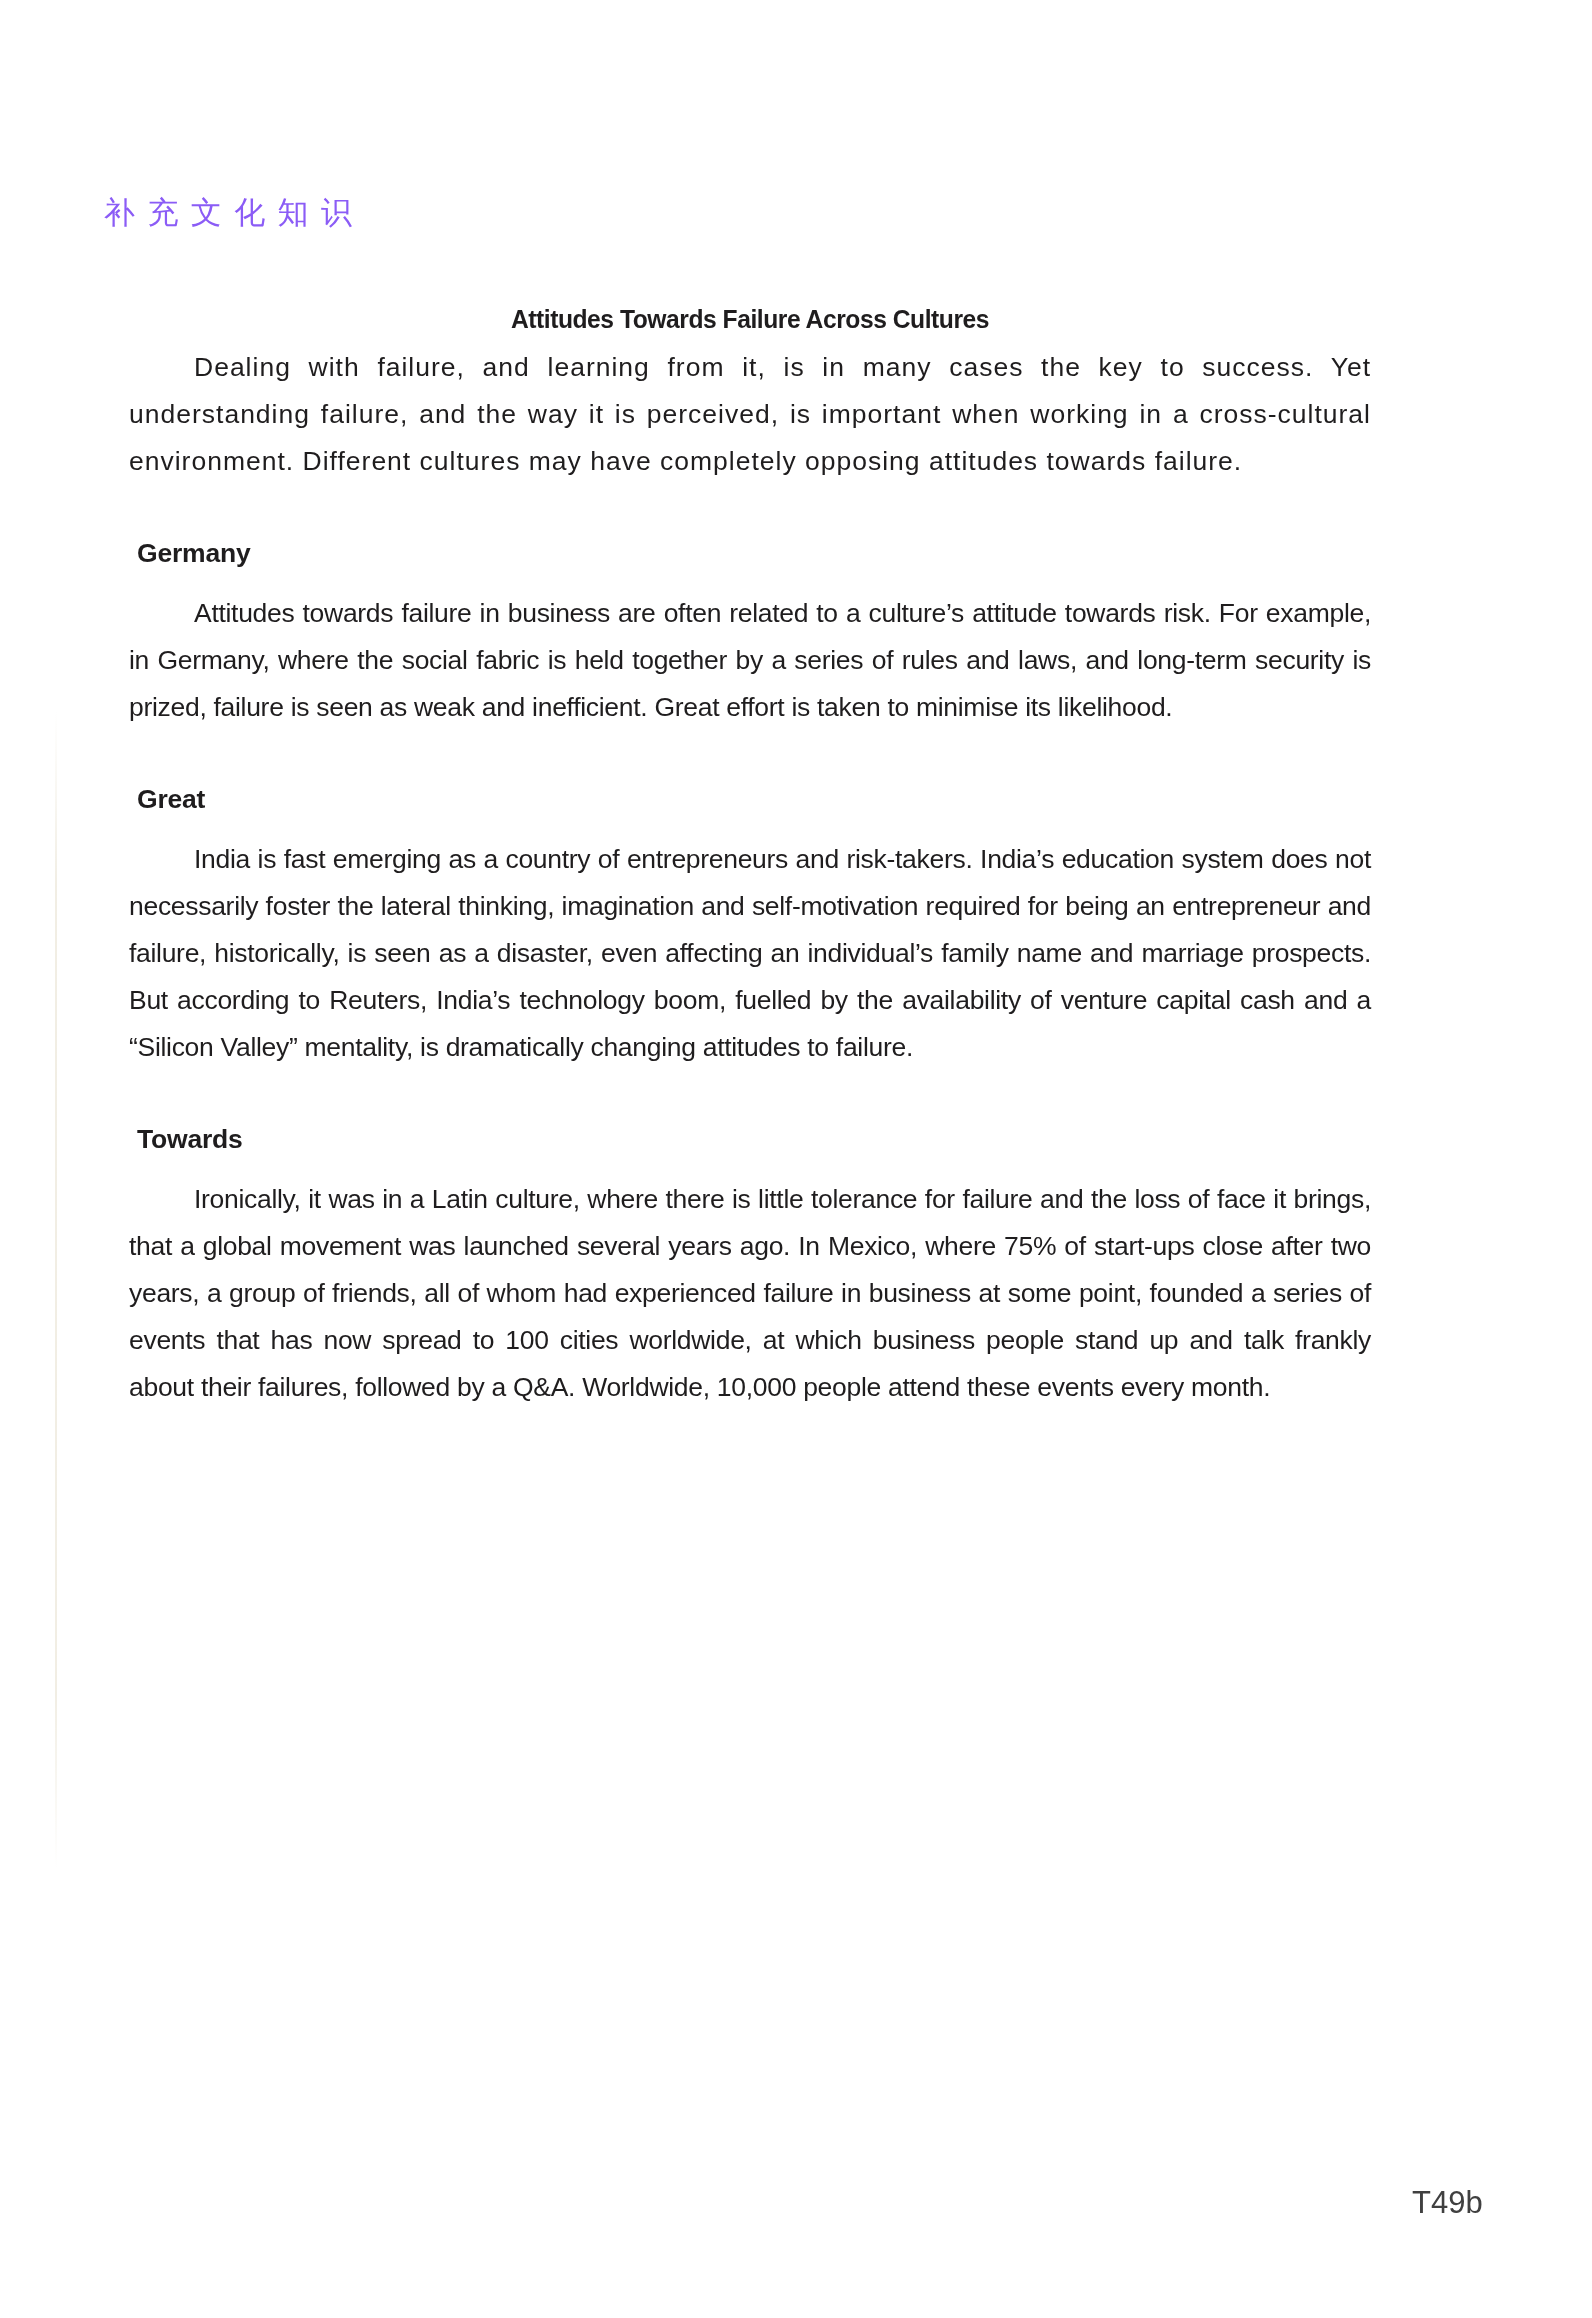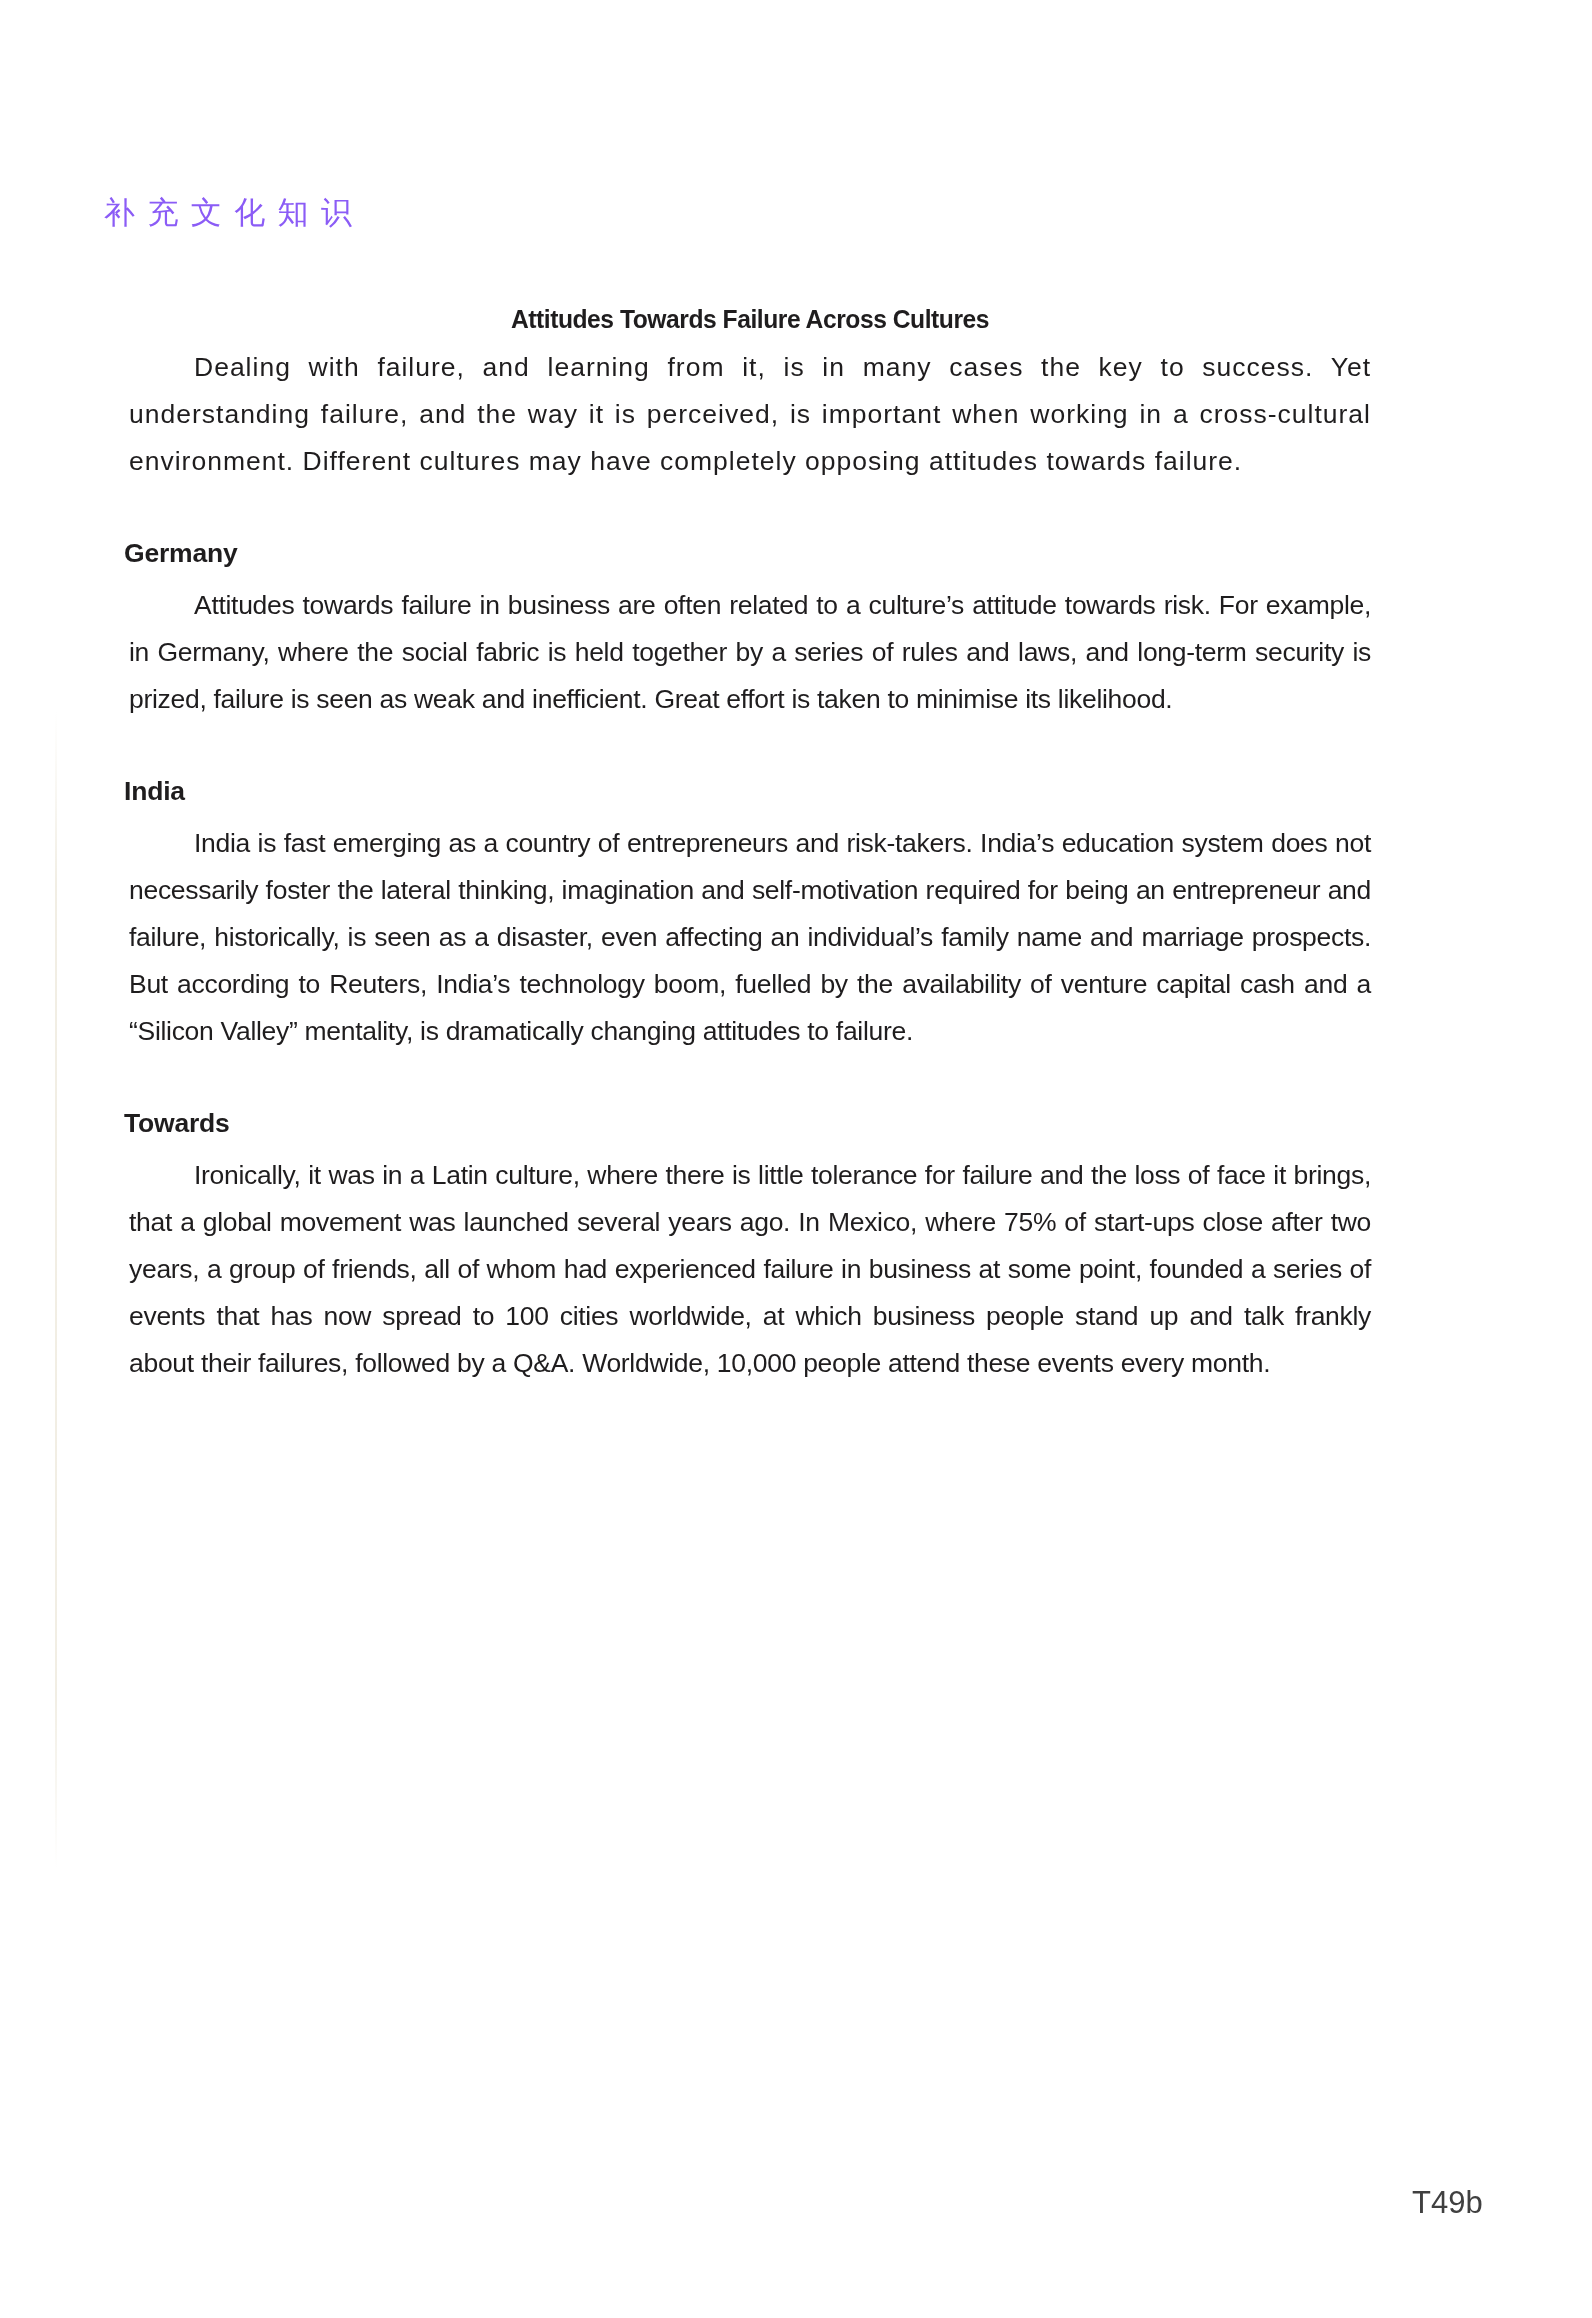--- a/index.html
+++ b/index.html
@@ -59,21 +59,21 @@
       letter-spacing: -0.3px;
       word-spacing: 0px;
     }
     .para.first {
       letter-spacing: 1px;
     }
     .region {
       margin-top: 45px;
     }
     .region-heading {
-      margin: 0;
+      margin: 13px;
       font-weight: bold;
       font-size: 26.5px;
       line-height: 47px;
       letter-spacing: -0.2px;
     }
     .page-number {
       position: absolute;
       left: 1412px;
       top: 2185px;
       font-family: "Liberation Sans", sans-serif;
@@ -93,21 +93,21 @@
   <h1 class="article-title">Attitudes Towards Failure Across Cultures</h1>
 
   <p class="para first">Dealing with failure, and learning from it, is in many cases the key to success. Yet understanding failure, and the way it is perceived, is important when working in a cross-cultural environment. Different cultures may have completely opposing attitudes towards failure.</p>
 
   <div class="region">
     <h2 class="region-heading">Germany</h2>
     <p class="para">Attitudes towards failure in business are often related to a culture’s attitude towards risk. For example, in Germany, where the social fabric is held together by a series of rules and laws, and long-term security is prized, failure is seen as weak and inefficient. Great effort is taken to minimise its likelihood.</p>
   </div>
 
   <div class="region">
-    <h2 class="region-heading">India</h2>
+    <h2 class="region-heading">Great</h2>
     <p class="para">India is fast emerging as a country of entrepreneurs and risk-takers. India’s education system does not necessarily foster the lateral thinking, imagination and self-motivation required for being an entrepreneur and failure, historically, is seen as a disaster, even affecting an individual’s family name and marriage prospects. But according to Reuters, India’s technology boom, fuelled by the availability of venture capital cash and a “Silicon Valley” mentality, is dramatically changing attitudes to failure.</p>
   </div>
 
   <div class="region">
     <h2 class="region-heading">Towards</h2>
     <p class="para">Ironically, it was in a Latin culture, where there is little tolerance for failure and the loss of face it brings, that a global movement was launched several years ago. In Mexico, where 75% of start-ups close after two years, a group of friends, all of whom had experienced failure in business at some point, founded a series of events that has now spread to 100 cities worldwide, at which business people stand up and talk frankly about their failures, followed by a Q&amp;A. Worldwide, 10,000 people attend these events every month.</p>
   </div>
 </div>
 
 <div class="page-number">T49b</div>

